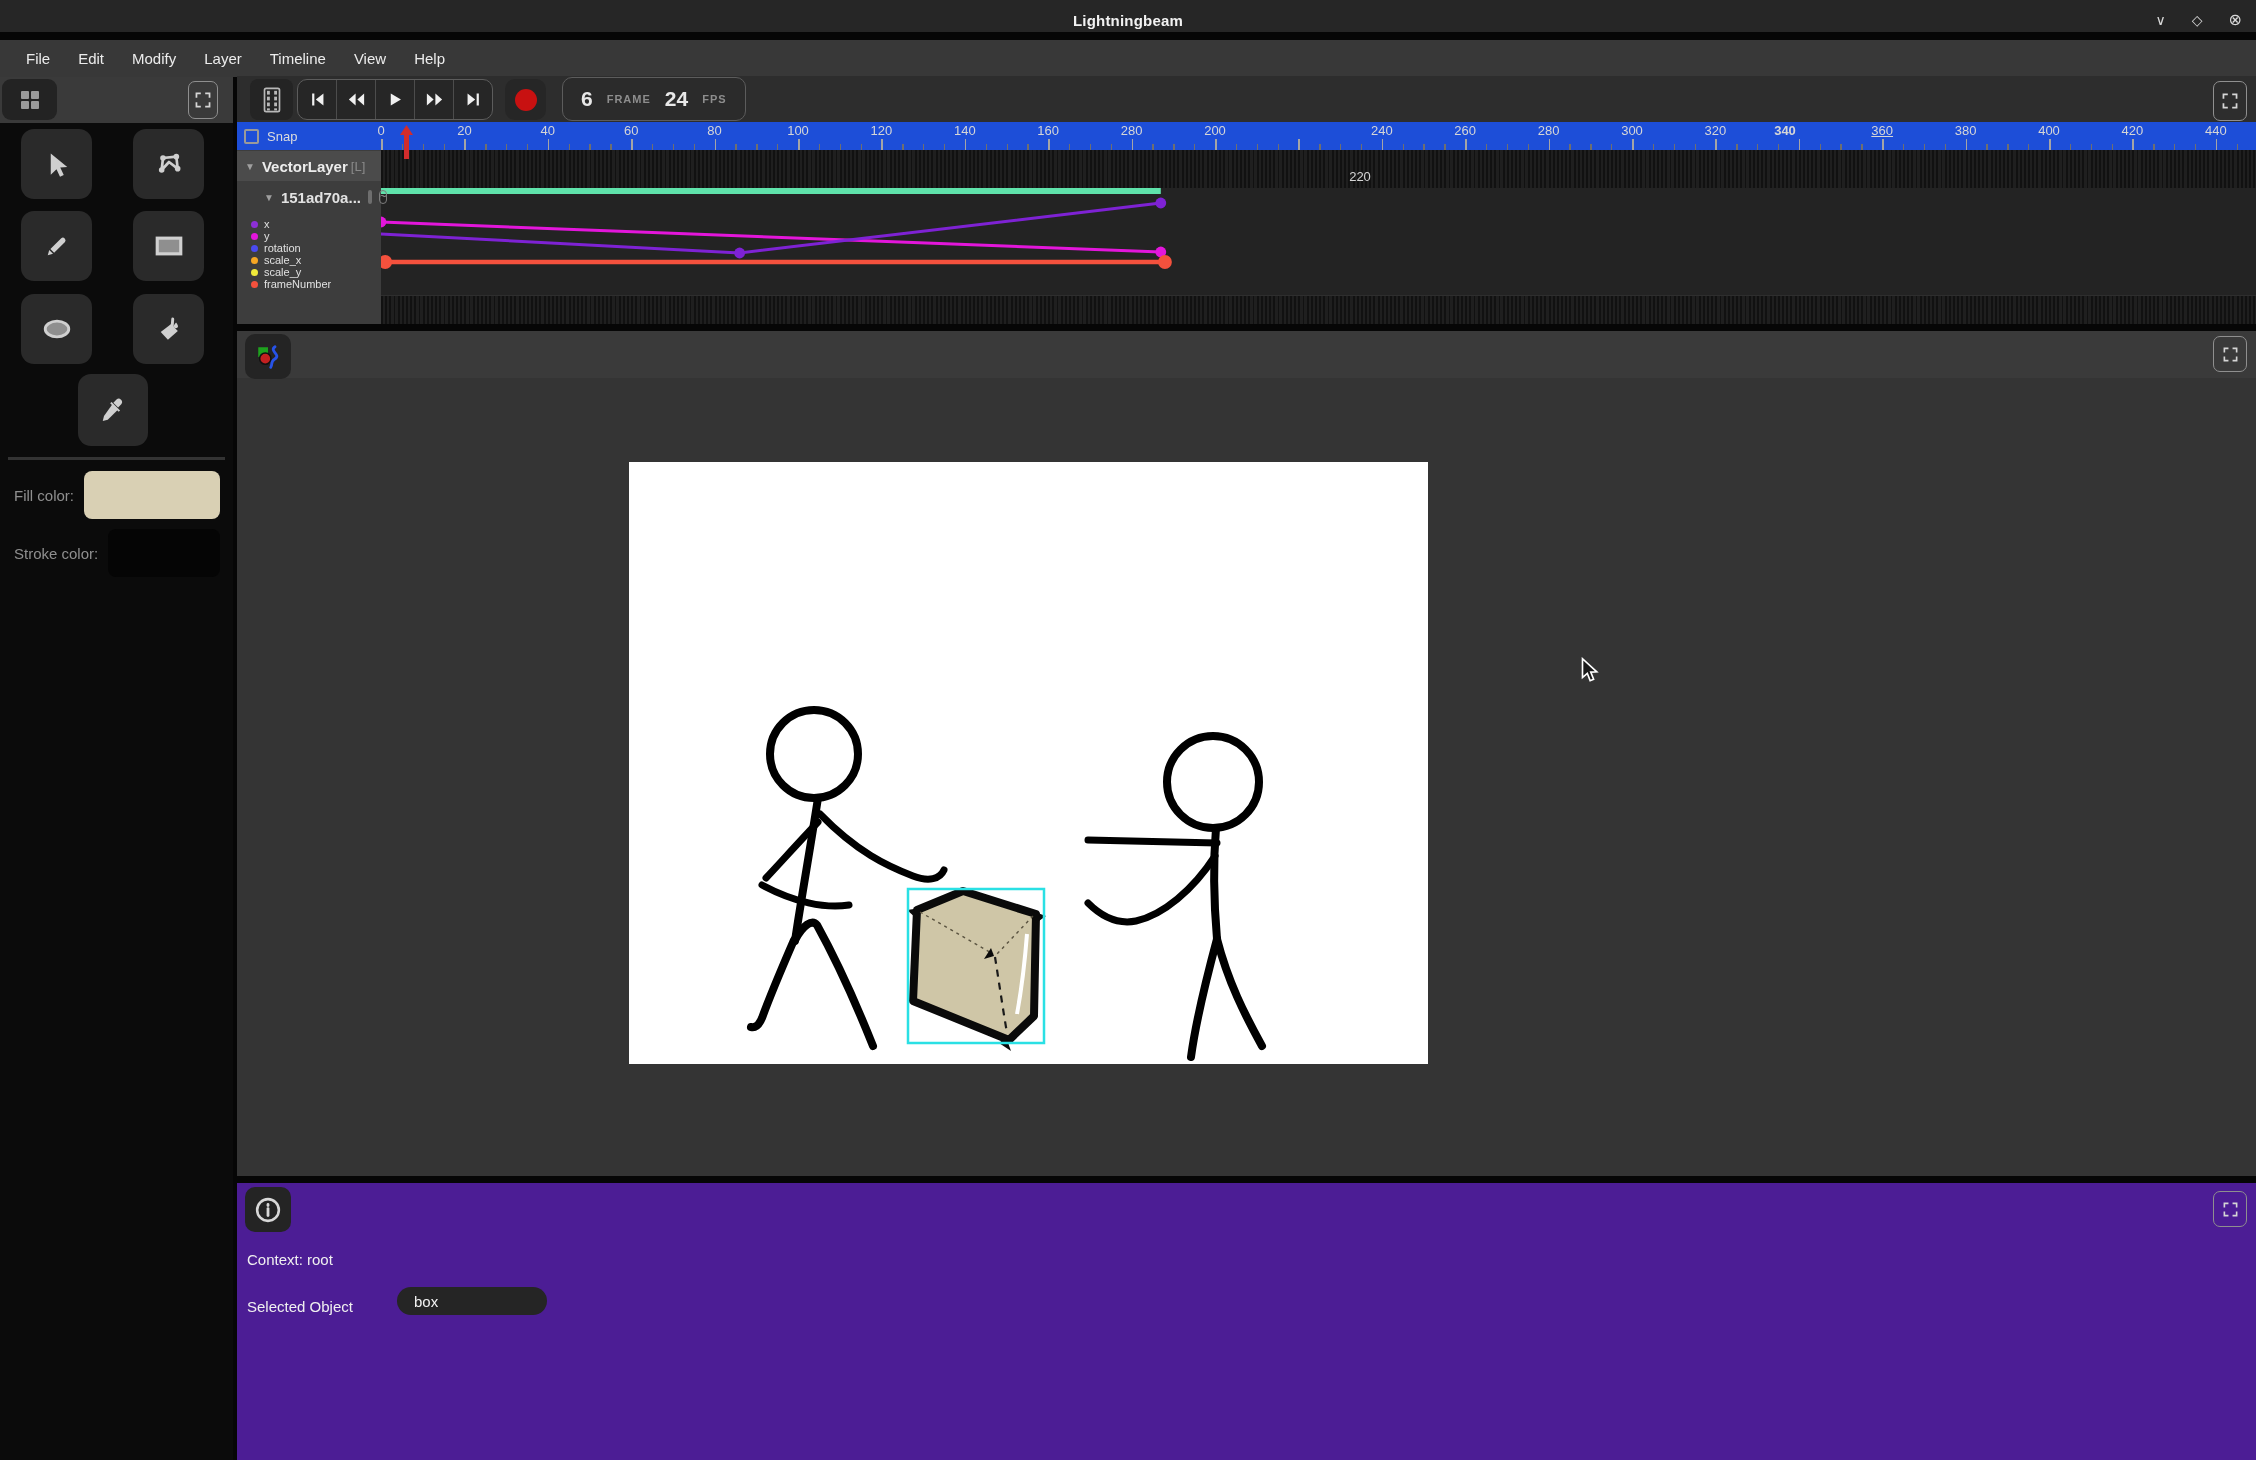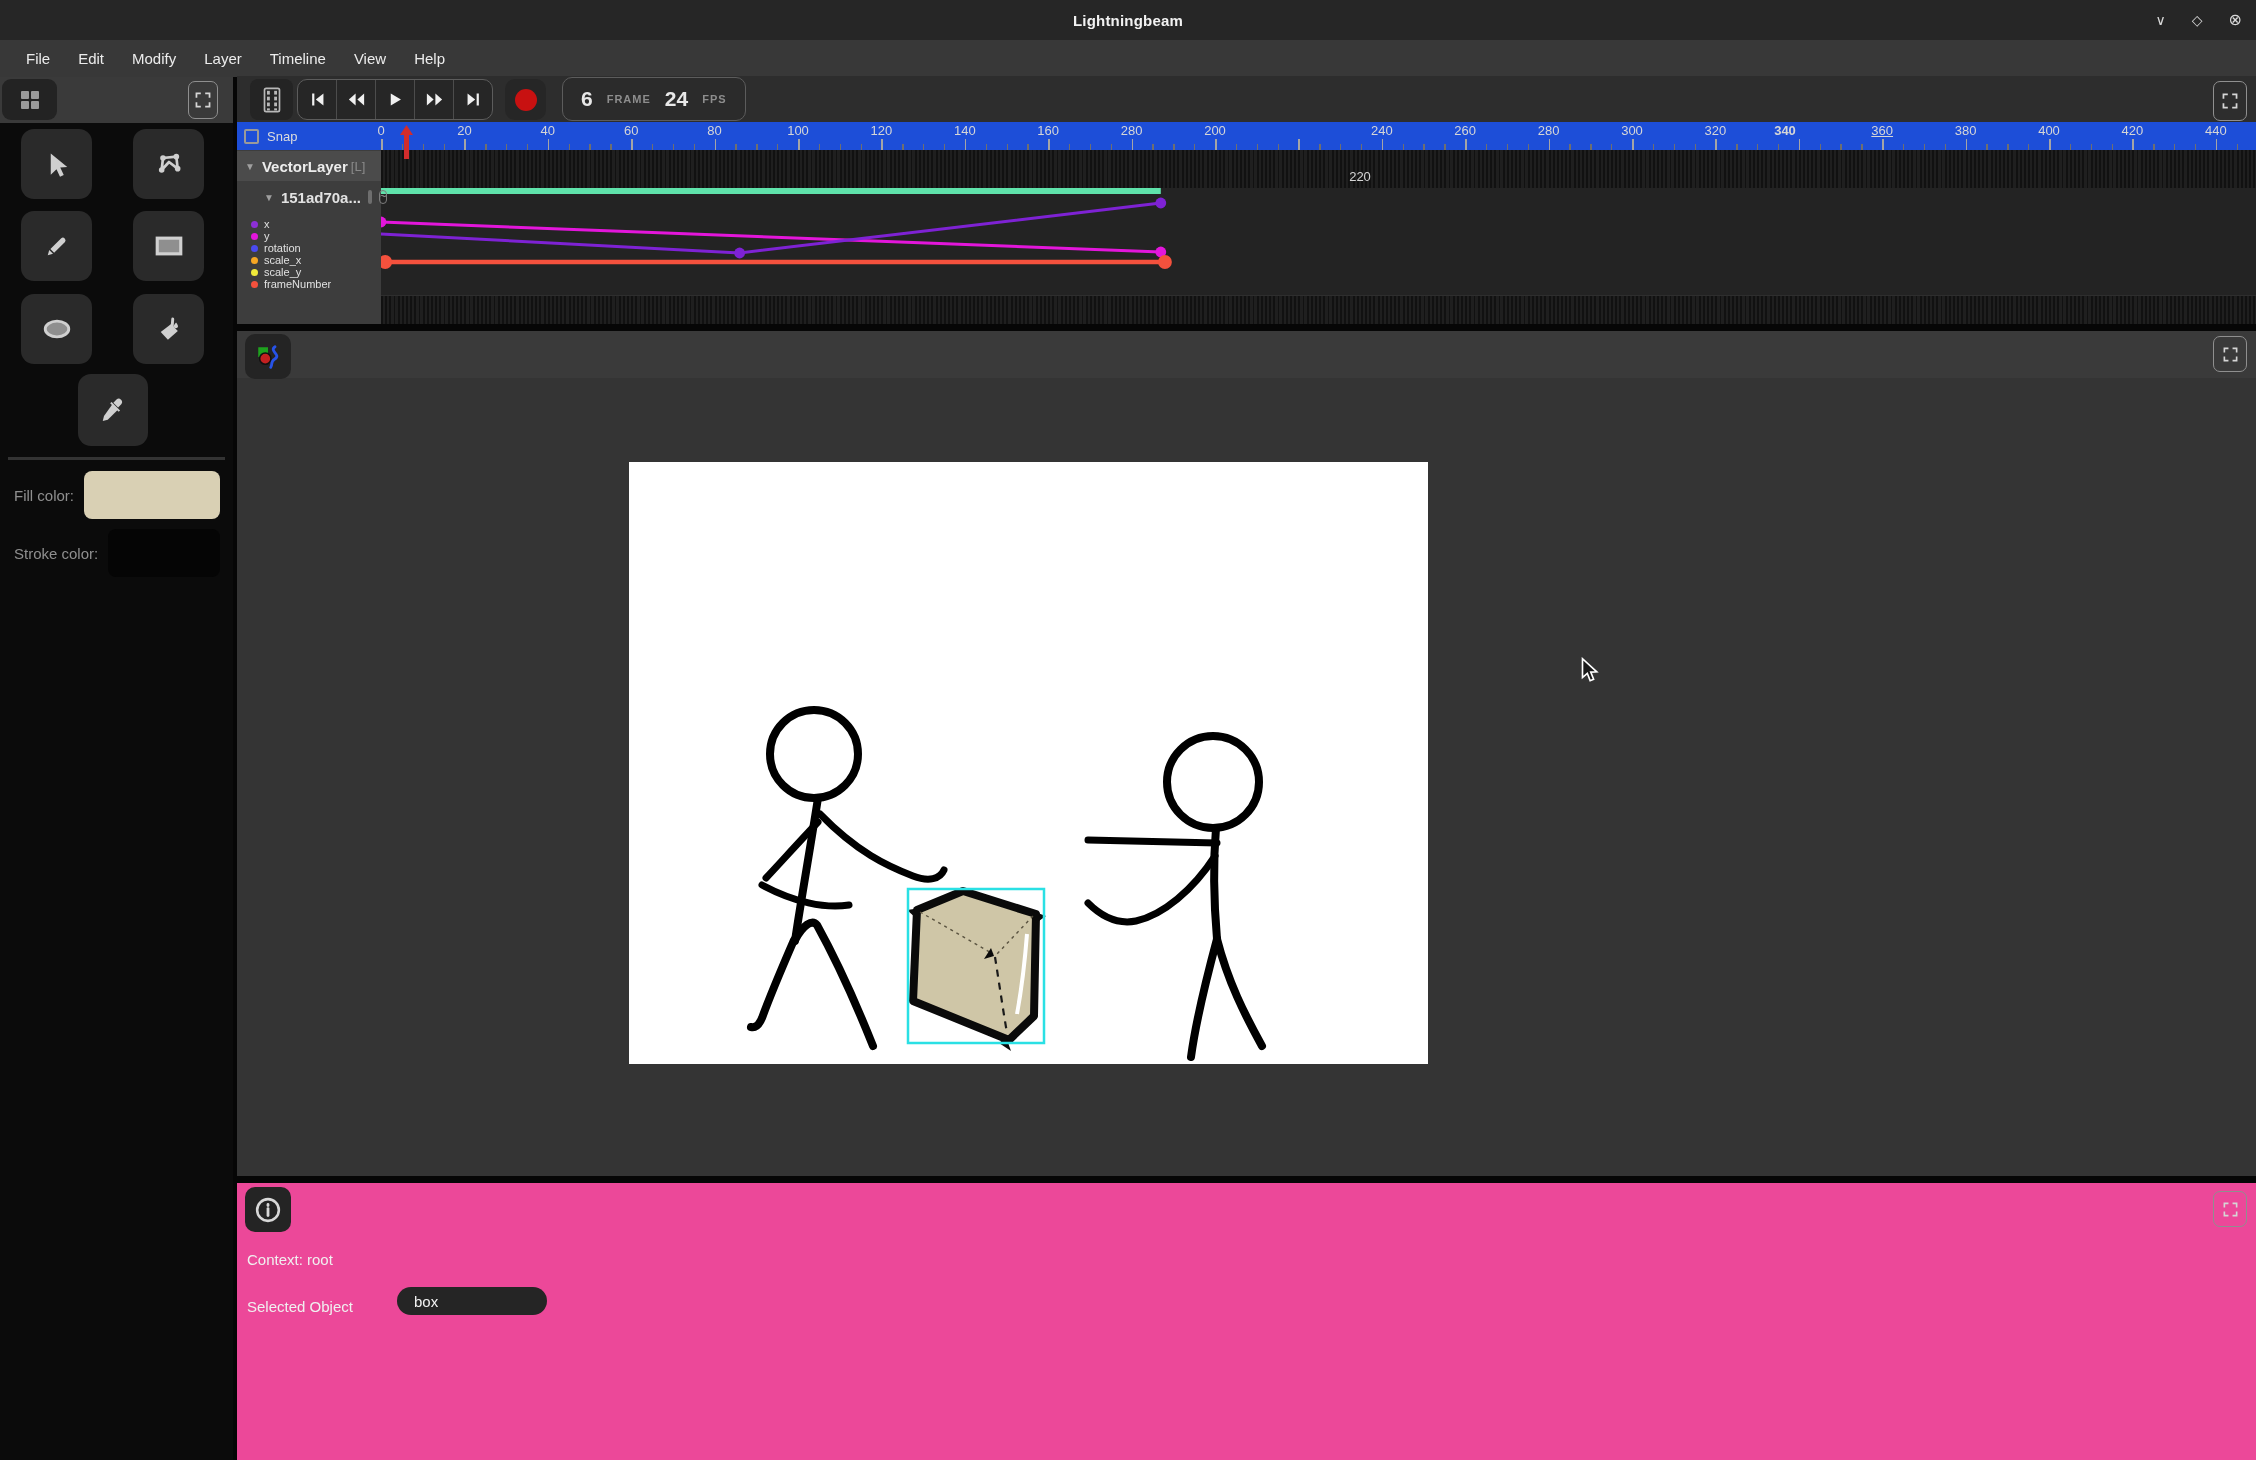--- a/index.html
+++ b/index.html
@@ -1,20 +1,20 @@
 <!DOCTYPE html>
 <html><head>
 <meta charset="utf-8">
 <style>
   html,body{margin:0;padding:0;background:#060606;width:2256px;height:1460px;overflow:hidden;
     font-family:"Liberation Sans", sans-serif;-webkit-font-smoothing:antialiased;}
   *{box-sizing:border-box;}
 
   
-  .titlebar{position:absolute;left:0;top:0;width:2256px;height:40px;background:#262626;}
+  .titlebar{position:absolute;left:0;top:0;width:2256px;height:32px;background:#262626;}
   .title{position:absolute;left:0;right:0;top:0;height:40px;display:flex;align-items:center;justify-content:center;
     color:#f2f2f2;font-size:15px;font-weight:bold;letter-spacing:.2px;}
   .winctl{position:absolute;right:14px;top:0;height:40px;display:flex;align-items:center;gap:26px;color:#d8d8d8;}
   .winctl span{cursor:default;font-size:14px;line-height:14px;}
 
   
   .menubar{position:absolute;left:0;top:40px;width:2256px;height:37px;background:#383838;
     display:flex;align-items:center;padding-left:12px;}
   .menu-item{color:#ececec;font-size:15px;padding:6px 14px;border-radius:4px;}
 
@@ -94,21 +94,21 @@
   .prop-row{display:flex;align-items:center;height:12px;padding-left:14px;gap:6px;}
   .prop-dot{width:7px;height:7px;border-radius:50%;flex:none;}
   .prop-name{color:#e0e0e0;font-size:11px;line-height:11px;}
 
   
   #stage-panel{left:237px;top:331px;width:2019px;height:845px;background:#343434;}
   .stage{position:absolute;left:392px;top:131px;width:799px;height:602px;background:#ffffff;}
   .cursor{position:absolute;left:1344px;top:326px;z-index:5;}
 
   
-  #info-panel{left:237px;top:1183px;width:2019px;height:277px;background:#ec4899;}
+  #info-panel{left:237px;top:1183px;width:2019px;height:277px;background:#4c1d95;}
   .context-text{position:absolute;left:10px;top:68px;color:#f0f0f0;font-size:15px;}
   .selected-row{position:absolute;left:10px;top:104px;display:flex;align-items:flex-end;}
   .selected-label{color:#f0f0f0;font-size:15px;width:150px;}
   .obj-pill{width:150px;height:28px;background:#252525;border-radius:14px;color:#f2f2f2;font-size:15px;
     display:flex;align-items:center;padding-left:17px;}
 
   svg{display:block;}
 </style>
 </head>
 <body>

